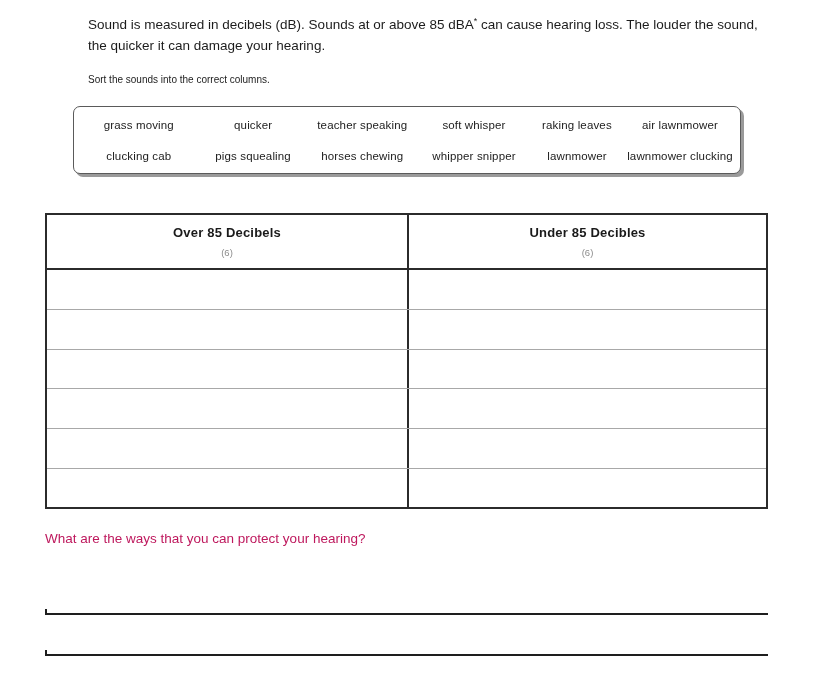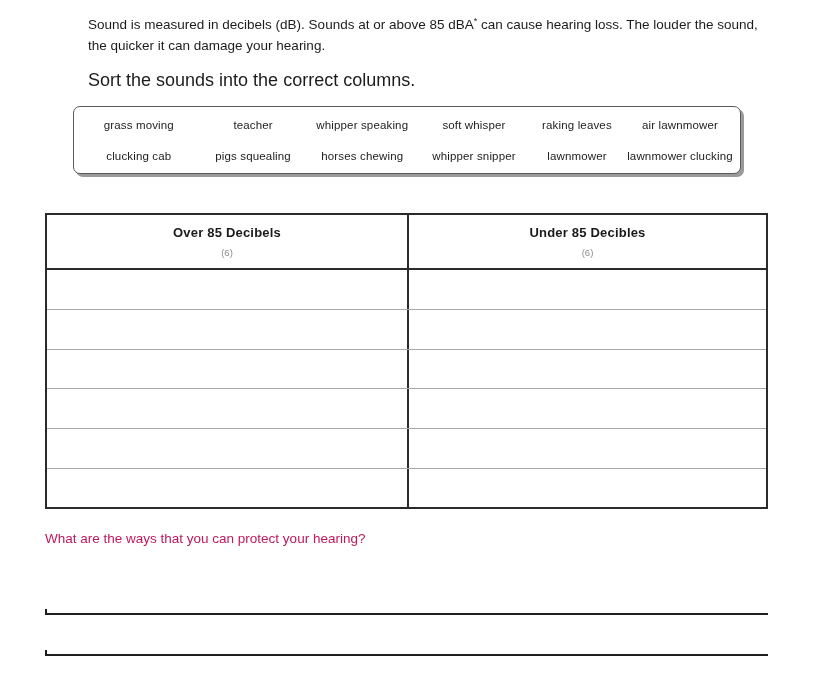--- a/index.html
+++ b/index.html
@@ -29,21 +29,21 @@
   .intro sup {
     font-size: 9px;
     vertical-align: super;
     line-height: 0;
   }
 
   .instruction {
     position: absolute;
     left: 88px;
     top: 70px;
-    font-size: 18px;
+    font-size: 10px;
     line-height: 20px;
     color: #1c1c1c;
   }
 
   
   .wordbank {
     position: absolute;
     left: 73px;
     top: 106px;
     width: 668px;
@@ -168,22 +168,22 @@
 </head>
 <body>
 
 <div class="intro"><span>Sound is measured in decibels (dB). Sounds at or above 85 dBA</span><sup>*</sup><span> can cause hearing loss. The louder the sound, the quicker it can damage your hearing.</span></div>
 
 <div class="instruction">Sort the sounds into the correct columns.</div>
 
 <div class="wordbank">
   <div class="wb-grid">
     <div class="wb-item">grass moving</div>
-    <div class="wb-item">teacher</div>
-    <div class="wb-item">whipper speaking</div>
+    <div class="wb-item">quicker</div>
+    <div class="wb-item">teacher speaking</div>
     <div class="wb-item">soft whisper</div>
     <div class="wb-item">raking leaves</div>
     <div class="wb-item">air lawnmower</div>
     <div class="wb-item">clucking cab</div>
     <div class="wb-item">pigs squealing</div>
     <div class="wb-item">horses chewing</div>
     <div class="wb-item">whipper snipper</div>
     <div class="wb-item">lawnmower</div>
     <div class="wb-item">lawnmower clucking</div>
   </div>

